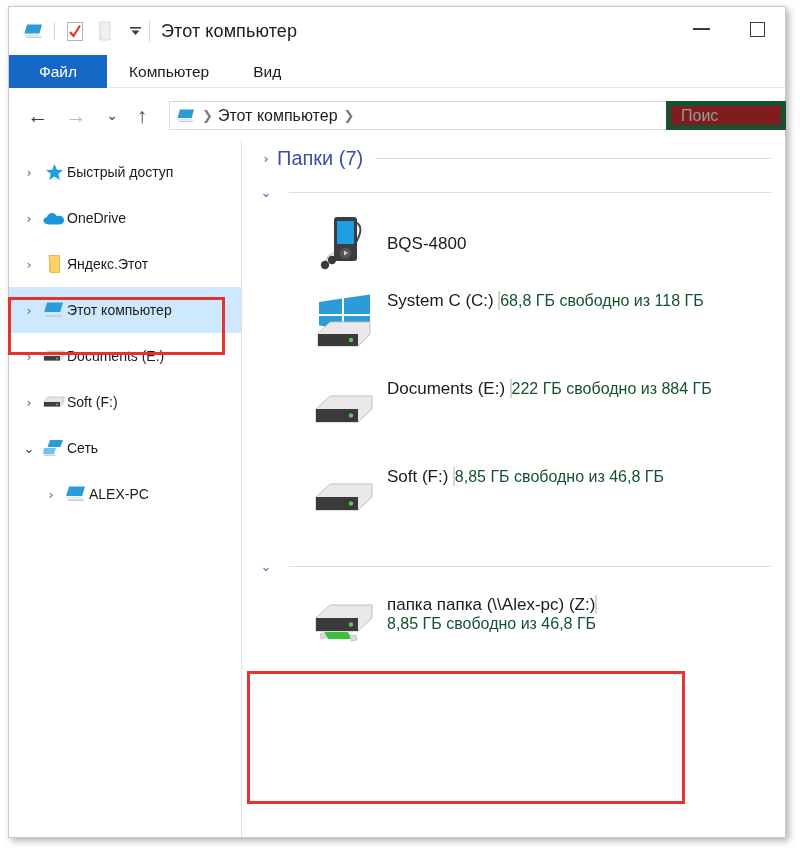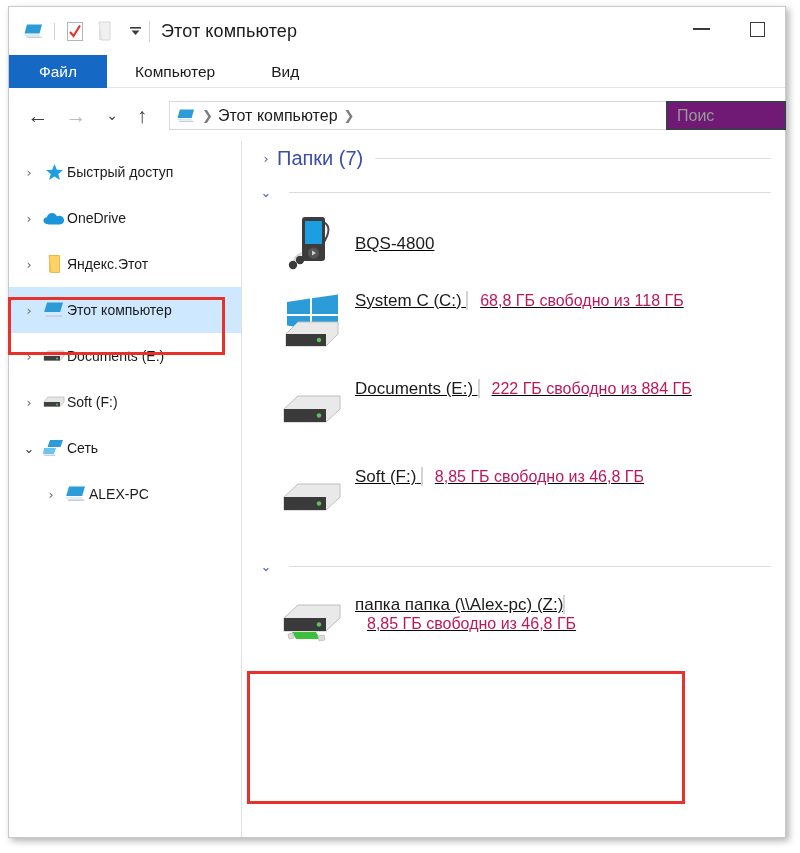--- a/index.html
+++ b/index.html
@@ -41,21 +41,21 @@
   .cap-max { width:15px; height:15px; border:1.5px solid #3a3a3a; }
 
   
   .ribbon {
     position:absolute; left:0; top:48px; right:0; height:33px;
     background:#ffffff; border-bottom:1px solid #e6e6e6;
   }
   .tabs { display:flex; height:33px; }
   .tab {
     display:flex; align-items:center; justify-content:center;
-    padding: 0 28px; font-size: 15.5px; color:#1b1b1b; height:33px;
+    padding: 0 22px; font-size: 15.5px; color:#1b1b1b; height:33px;
     white-space:nowrap;
   }
   .tab.file { background:#1668c5; color:#ffffff; min-width:98px; }
 
   
   .navbar {
     position:absolute; left:0; top:82px; right:0; height:52px;
     background:#ffffff;
   }
   .nav-btn {
@@ -72,21 +72,21 @@
     border:1px solid #d9d9d9; background:#fff; display:flex; align-items:center;
   }
   .addr-ico { margin-left:7px; display:flex; align-items:center; }
   .crumb-sep { color:#7d7d7d; font-size:13px; margin:0 5px 0 6px; }
   .crumb { font-size:16px; color:#1b1b1b; white-space:nowrap; }
   .addr-right { margin-left:auto; display:flex; align-items:center; }
   .addr-chev { width:26px; text-align:center; color:#555; font-size:13px; }
   .addr-refresh { width:26px; text-align:center; color:#555; font-size:16px; border-left:1px solid #e3e3e3; }
   .search {
     position:absolute; right:-1px; top:12px; width:120px; height:29px;
-    border:1px solid #14532d; background:#701a75; display:flex; align-items:center;
+    border:5px solid #14532d; background:#7f1d1d; display:flex; align-items:center;
     padding-left:10px; font-size:16px; color:#9a9a9a; white-space:nowrap; overflow:hidden;
   }
 
   
   .body-split { position:absolute; left:0; top:134px; right:0; bottom:0; background:#fff; }
   .navpane {
     position:absolute; left:0; top:0; width:233px; bottom:0;
     background:#ffffff; border-right:1px solid #e0e0e0; overflow:hidden;
   }
   .contentpane { position:absolute; left:234px; top:0; right:0; bottom:0; background:#ffffff; overflow:hidden; }
@@ -103,29 +103,29 @@
   .ticon { width:26px; flex:0 0 26px; display:flex; align-items:center; justify-content:center; }
   .tlabel { font-size:14px; color:#1b1b1b; white-space:nowrap; }
   .tnode.child { padding-left:30px; }
 
   
   .grp-head { display:flex; align-items:center; height:34px; padding-left:12px; }
   .gchev { width:22px; text-align:center; font-size:13px; color:#4a5fb8; font-family:"DejaVu Sans", sans-serif; }
   .gtitle { font-size:20px; color:#3b4ea8; white-space:nowrap; }
   .grule { flex:1; height:1px; background:#dcdcdc; margin-left:12px; margin-right:14px; }
 
-  .drive { display:flex; align-items:flex-start; height:88px; padding-left:28px;text-decoration:underline; }
+  .drive { display:flex; align-items:flex-start; height:88px; padding-left:60px; }
   .drive.short { height:70px; align-items:center; }
   .dicon { width:84px; flex:0 0 84px; display:flex; align-items:center; justify-content:center; height:88px; }
   .dinfo { padding-top:12px; }
   .dname { font-size:17px; color:#1b1b1b; white-space:nowrap; margin-bottom:5px; }
   .bar { width:232px; height:17px; background:#e8e8e8; border:1px solid #d4d4d4; position:relative; margin-bottom:4px; }
   .bar-fill { position:absolute; left:0; top:0; bottom:0; background:#2b9cd8; }
   .bar-fill.red { background:#d9231f; }
-  .dfree { font-size:16px; color:#be185d; white-space:nowrap;margin-left:12px; }
+  .dfree { font-size:16px; color:#14532d; white-space:nowrap; }
 
   
   .redbox { position:absolute; border:3px solid #e8312a; pointer-events:none; }
   #redbox-sidebar { left:8px; top:297px; width:217px; height:58px; }
   #redbox-network { left:247px; top:671px; width:438px; height:133px; }
 </style>
 </head>
 <body>
 
 <div id="root">

